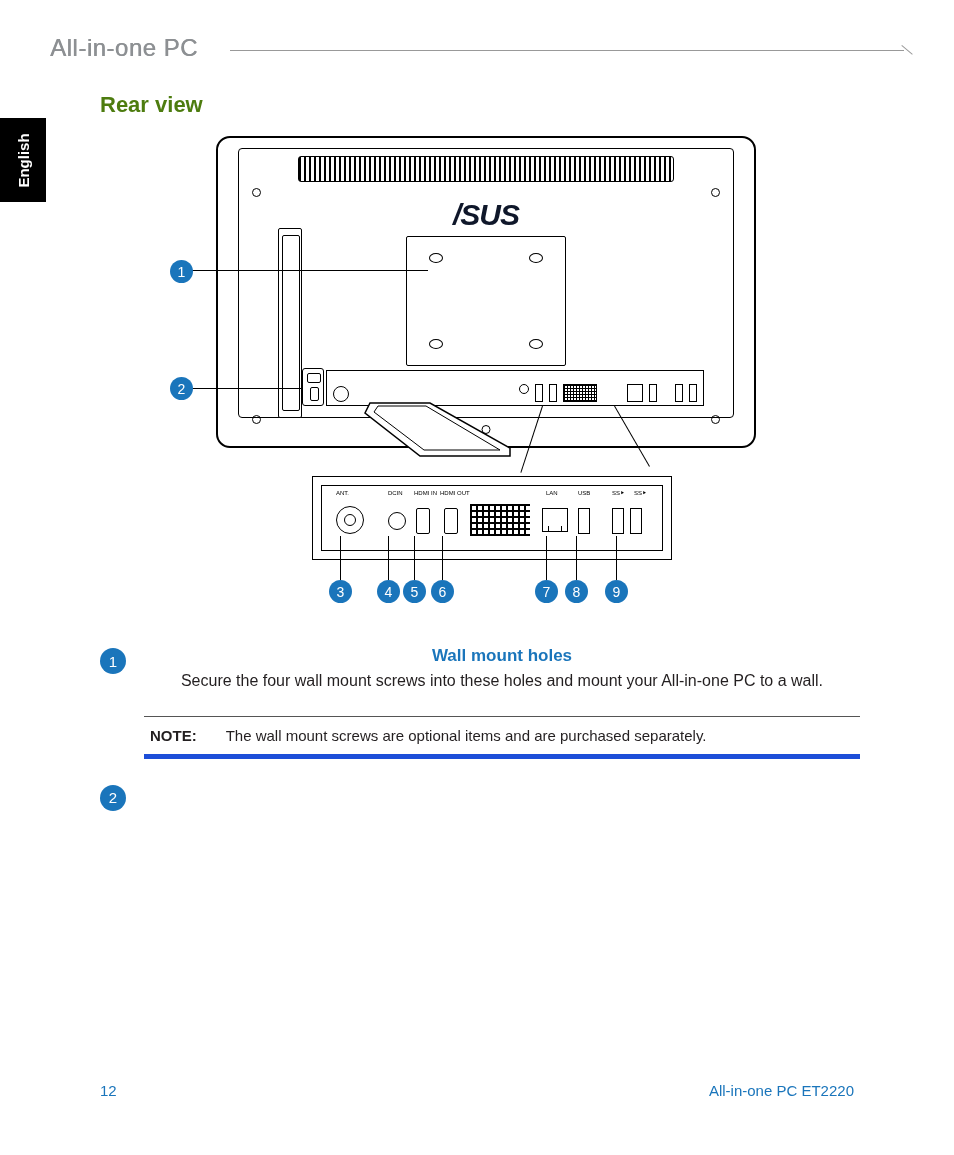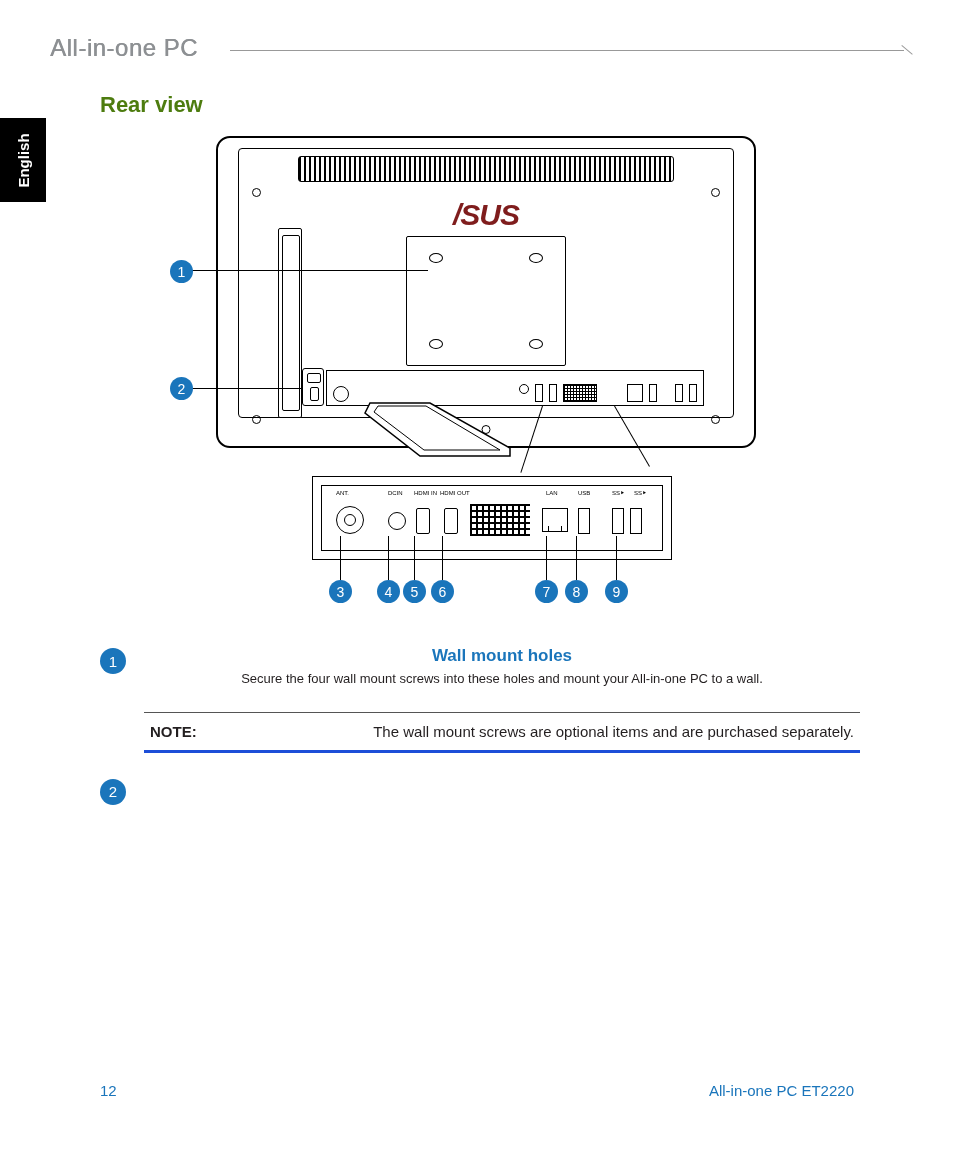--- a/index.html
+++ b/index.html
@@ -117,33 +117,32 @@
     margin-top: 2px;
   }
   .item-body { flex: 1; text-align: center; }
   .item-title {
     color: #1a75bb;
     font-weight: 700;
     font-size: 17px;
     margin-bottom: 4px;
   }
   .item-desc {
-    font-size: 13px;
+    font-size: 16px;
     line-height: 1.35;
     color: #231f20;
   }
   .note-box {
     border-top: 1px solid #555;
-    border-bottom: 3px solid #1d4ed8;
+    border-bottom: 5px solid #1d4ed8;
     margin: 18px 0 24px 44px;
     padding: 10px 6px;
     font-size: 15px;
     display:flex;
-    gap:12px;
-    justify-content:space-between;
+    gap:29px;
   }
   .note-label { font-weight: 700; }
   .footer {
     position: absolute;
     bottom: 56px;
     left: 100px;
     right: 100px;
     display: flex;
     justify-content: space-between;
     color: #1a75bb;
@@ -170,21 +169,21 @@
     background:repeating-linear-gradient(90deg,#000 0 2px,transparent 2px 5px);
     border:1px solid #000;
     border-radius:3px;
   }
   .logo {
     position:absolute;
     left:50%; top:60px;
     transform:translateX(-50%);
     font-size:30px;
     font-weight:700;
-    color:#7f1d1d;
+    color:#0f172a;
     font-style:italic;
     letter-spacing:-1px;
     font-family: Arial, sans-serif;
   }
   .vesa {
     position:absolute;
     left:50%; top:98px;
     transform:translateX(-50%);
     width:160px; height:130px;
     border:1.5px solid #000;

